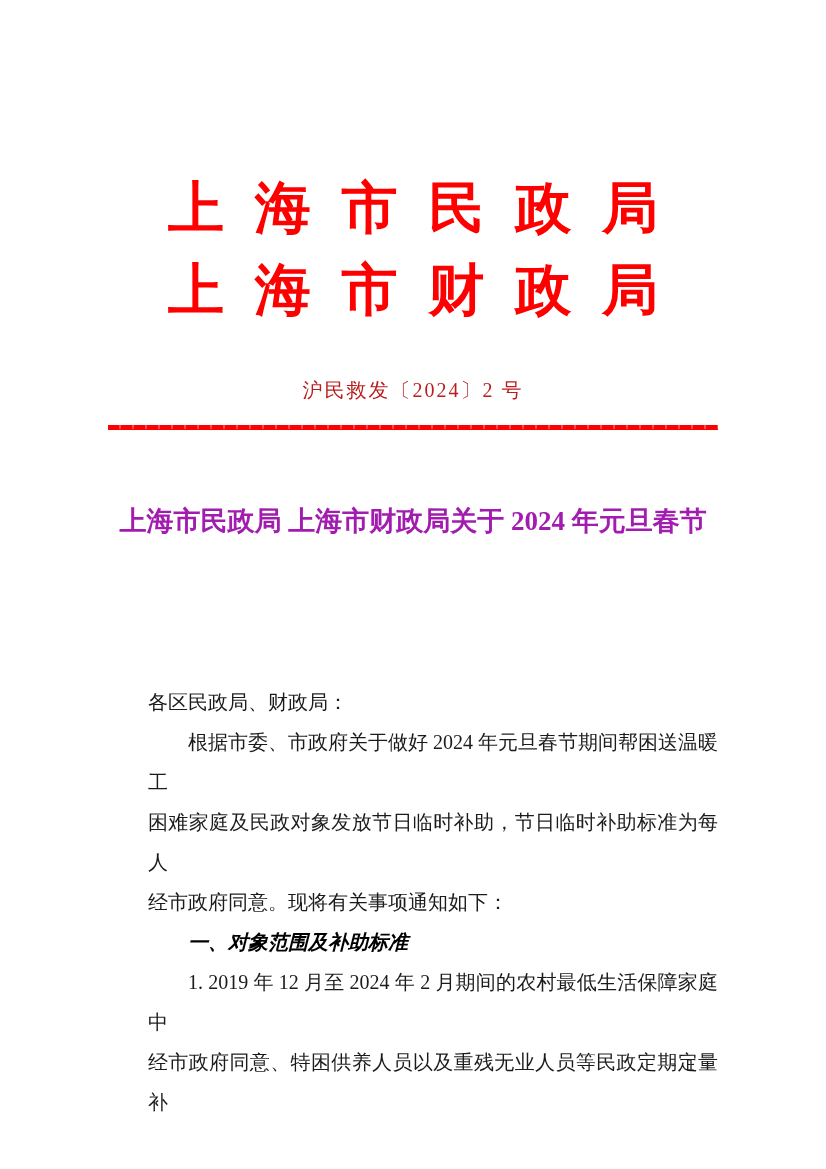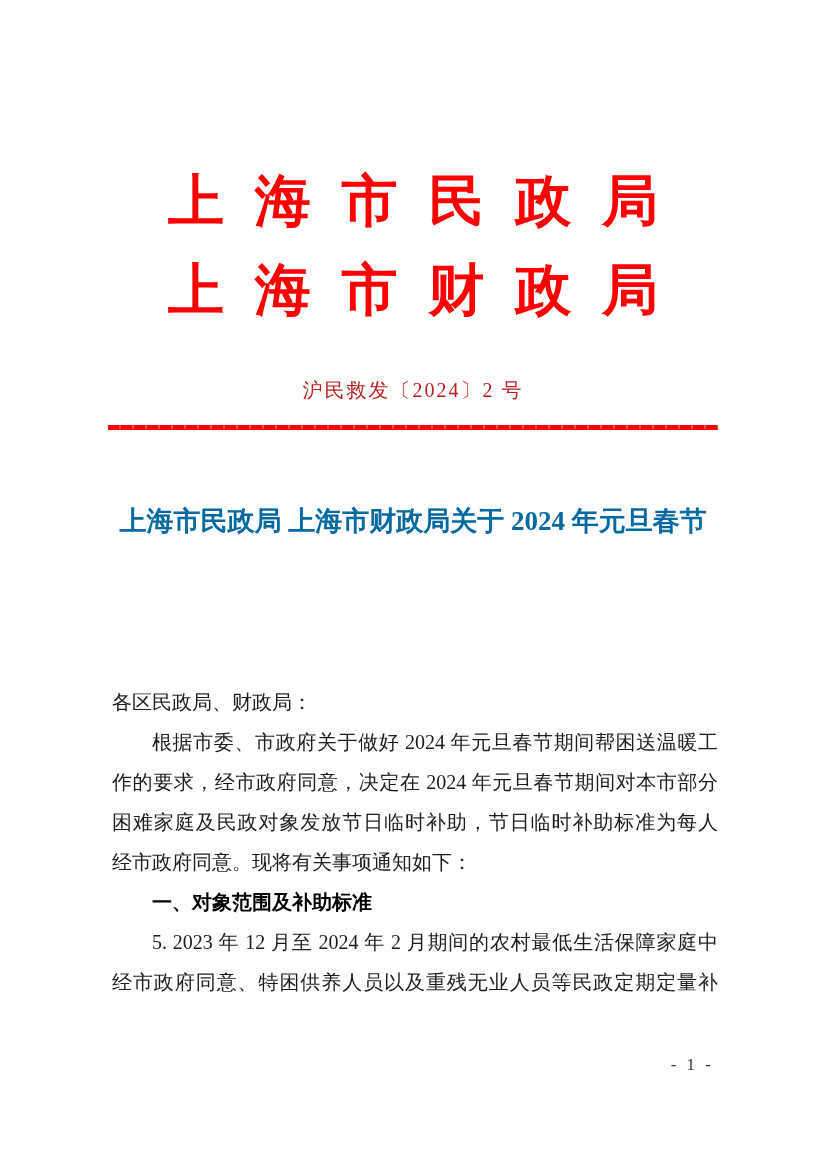--- a/index.html
+++ b/index.html
@@ -20,21 +20,21 @@
     left: 0; right: 0;
     text-align: center;
     color: #FF0000;
     font-weight: bold;
     font-size: 56px;
     line-height: 58px;
     letter-spacing: 0.55em;
     text-indent: 0.55em;
     white-space: nowrap;
   }
-  .agency-1 { top: 172px; }
+  .agency-1 { top: 179px; }
   .agency-2 { top: 261px; }
   
   .doc-number {
     position: absolute;
     top: 377px; left: 0; right: 0;
     text-align: center;
     color: #b91c1c;
     font-size: 20px;
     letter-spacing: 2px;
     white-space: nowrap;
@@ -47,46 +47,47 @@
     background: repeating-linear-gradient(90deg,
       #FF0000 0px, #FF0000 11px,
       #ff4d4d 11px, #ff4d4d 13px);
     border-bottom: 1px solid #FF0000;
   }
   
   .doc-title {
     position: absolute;
     top: 497px; left: 0; right: 0;
     text-align: center;
-    color: #0369a1;
+    color: #a21caf;
     font-weight: bold;
     font-size: 27px;
     line-height: 48px;
     white-space: nowrap;
   }
   
   .body-text {
     position: absolute;
     top: 682px; left: 112px;
     width: 606px;
     color: #1b1b1b;
     font-size: 20px;
     line-height: 40px;
   }
-  .line { white-space: nowrap; }
+  .line { white-space: nowrap; margin-left: 36px; }
   .line.fill {
     white-space: normal;
     text-align: justify;
     text-align-last: justify;
   }
   .line.indent { text-indent: 2em; }
   .line.heading {
     font-family: "Liberation Sans", "DejaVu Sans", sans-serif;
     font-weight: bold;
     color: #000000;
+    font-style: italic;
   }
   
   .page-number {
     position: absolute;
     top: 1055px; right: 112px;
     color: #333333;
     font-size: 17px;
     letter-spacing: 3px;
     white-space: nowrap;
   }
@@ -104,23 +105,22 @@
 
   <div class="red-rule"></div>
 
   <div class="doc-title">
     <div>上海市民政局 上海市财政局关于 2024 年元旦春节</div>
   </div>
 
   <div class="body-text">
     <div class="line">各区民政局、财政局：</div>
     <div class="line indent fill">根据市委、市政府关于做好 2024 年元旦春节期间帮困送温暖工</div>
-    <div class="line fill">作的要求，经市政府同意，决定在 2024 年元旦春节期间对本市部分</div>
     <div class="line fill">困难家庭及民政对象发放节日临时补助，节日临时补助标准为每人</div>
     <div class="line">经市政府同意。现将有关事项通知如下：</div>
     <div class="line heading indent">一、对象范围及补助标准</div>
-    <div class="line indent fill">5. 2023 年 12 月至 2024 年 2 月期间的农村最低生活保障家庭中</div>
+    <div class="line indent fill">1. 2019 年 12 月至 2024 年 2 月期间的农村最低生活保障家庭中</div>
     <div class="line fill">经市政府同意、特困供养人员以及重残无业人员等民政定期定量补</div>
   </div>
 
   <div class="page-number">- 1 -</div>
 
 </div>
 
 </body></html>

